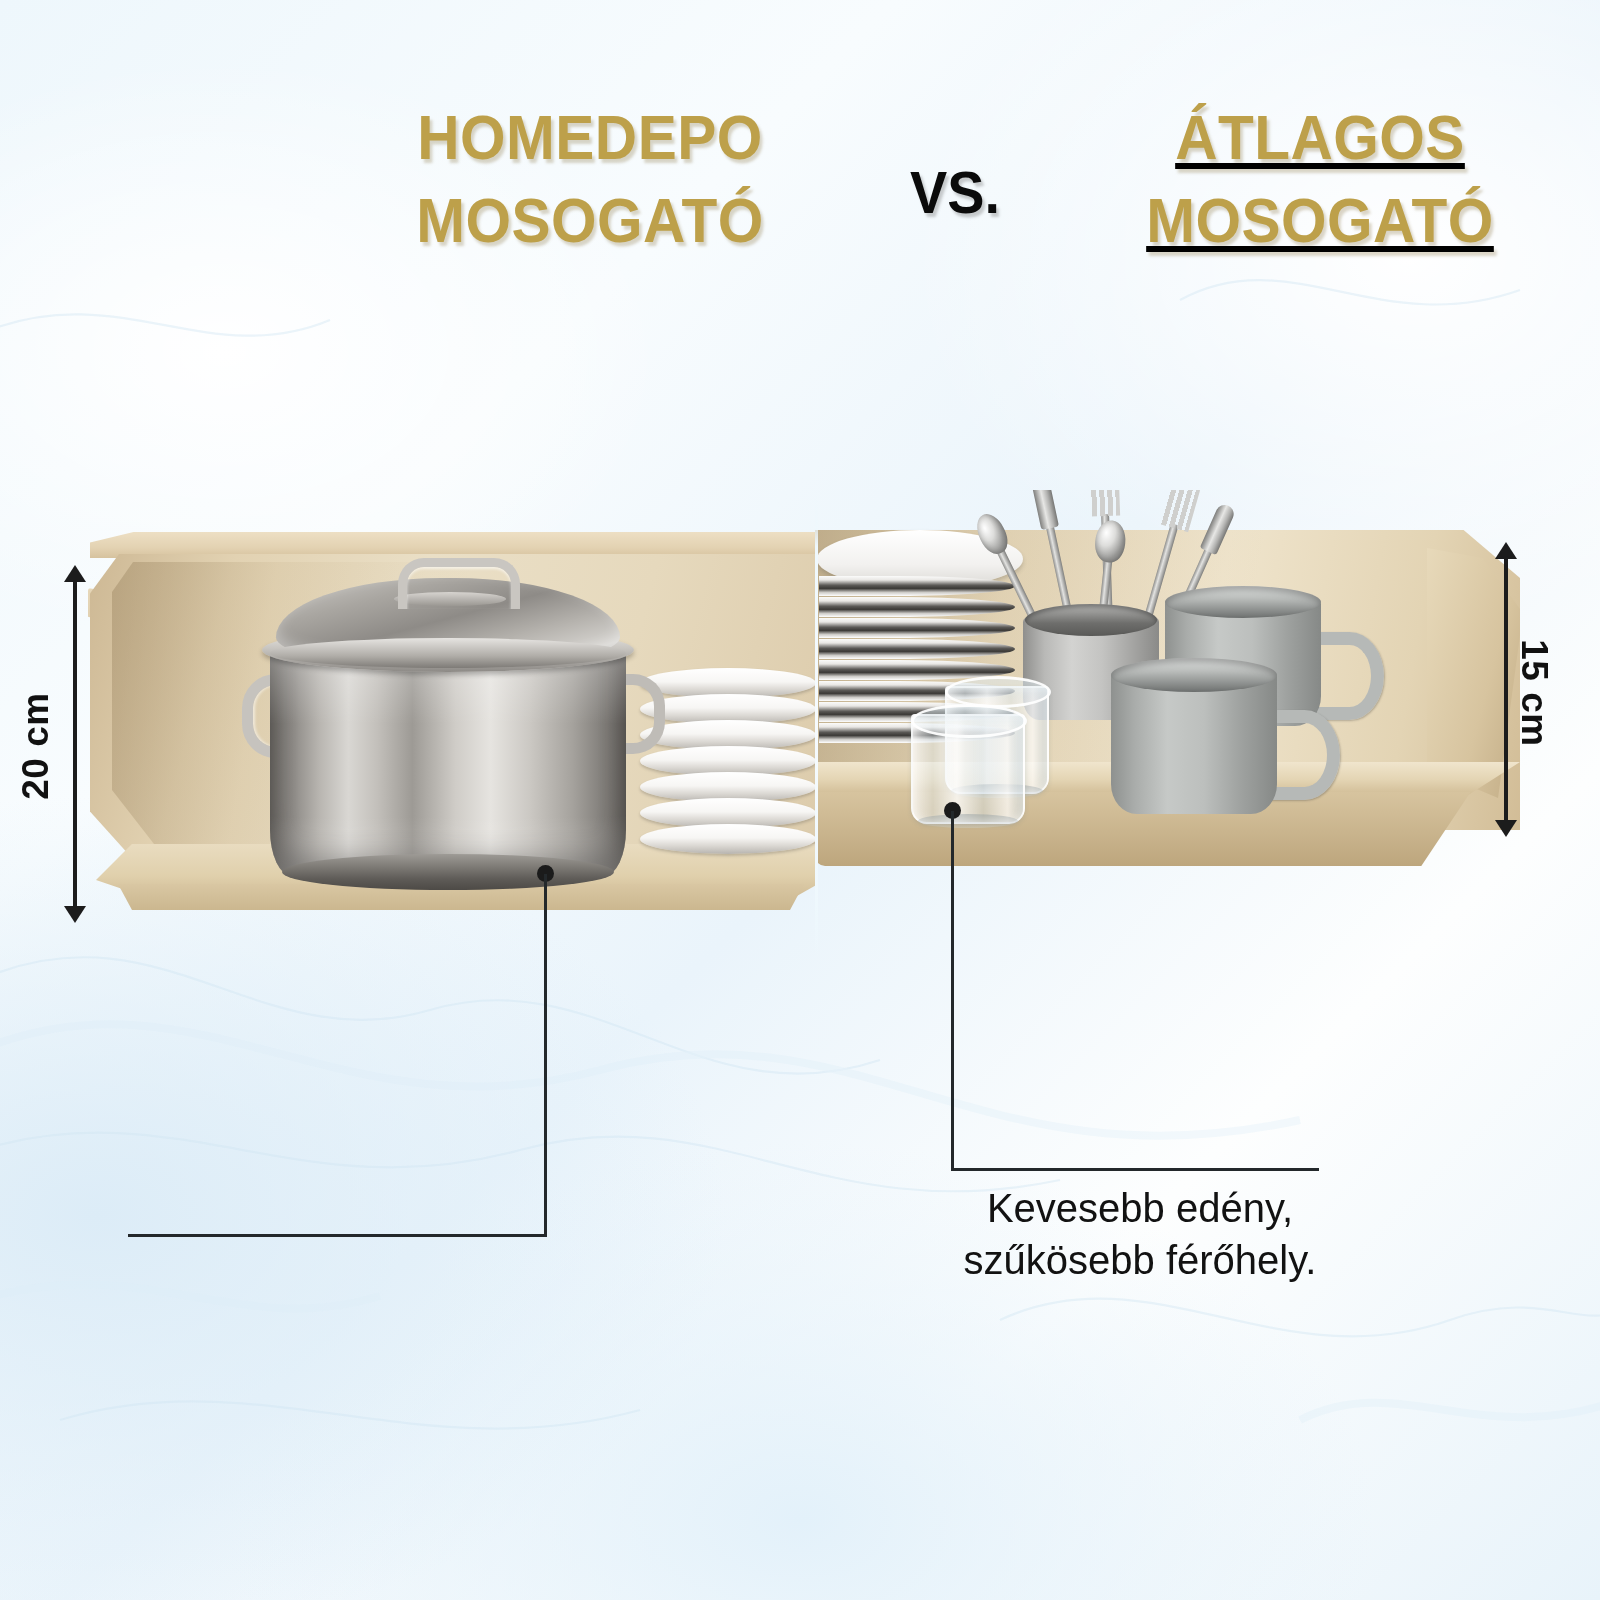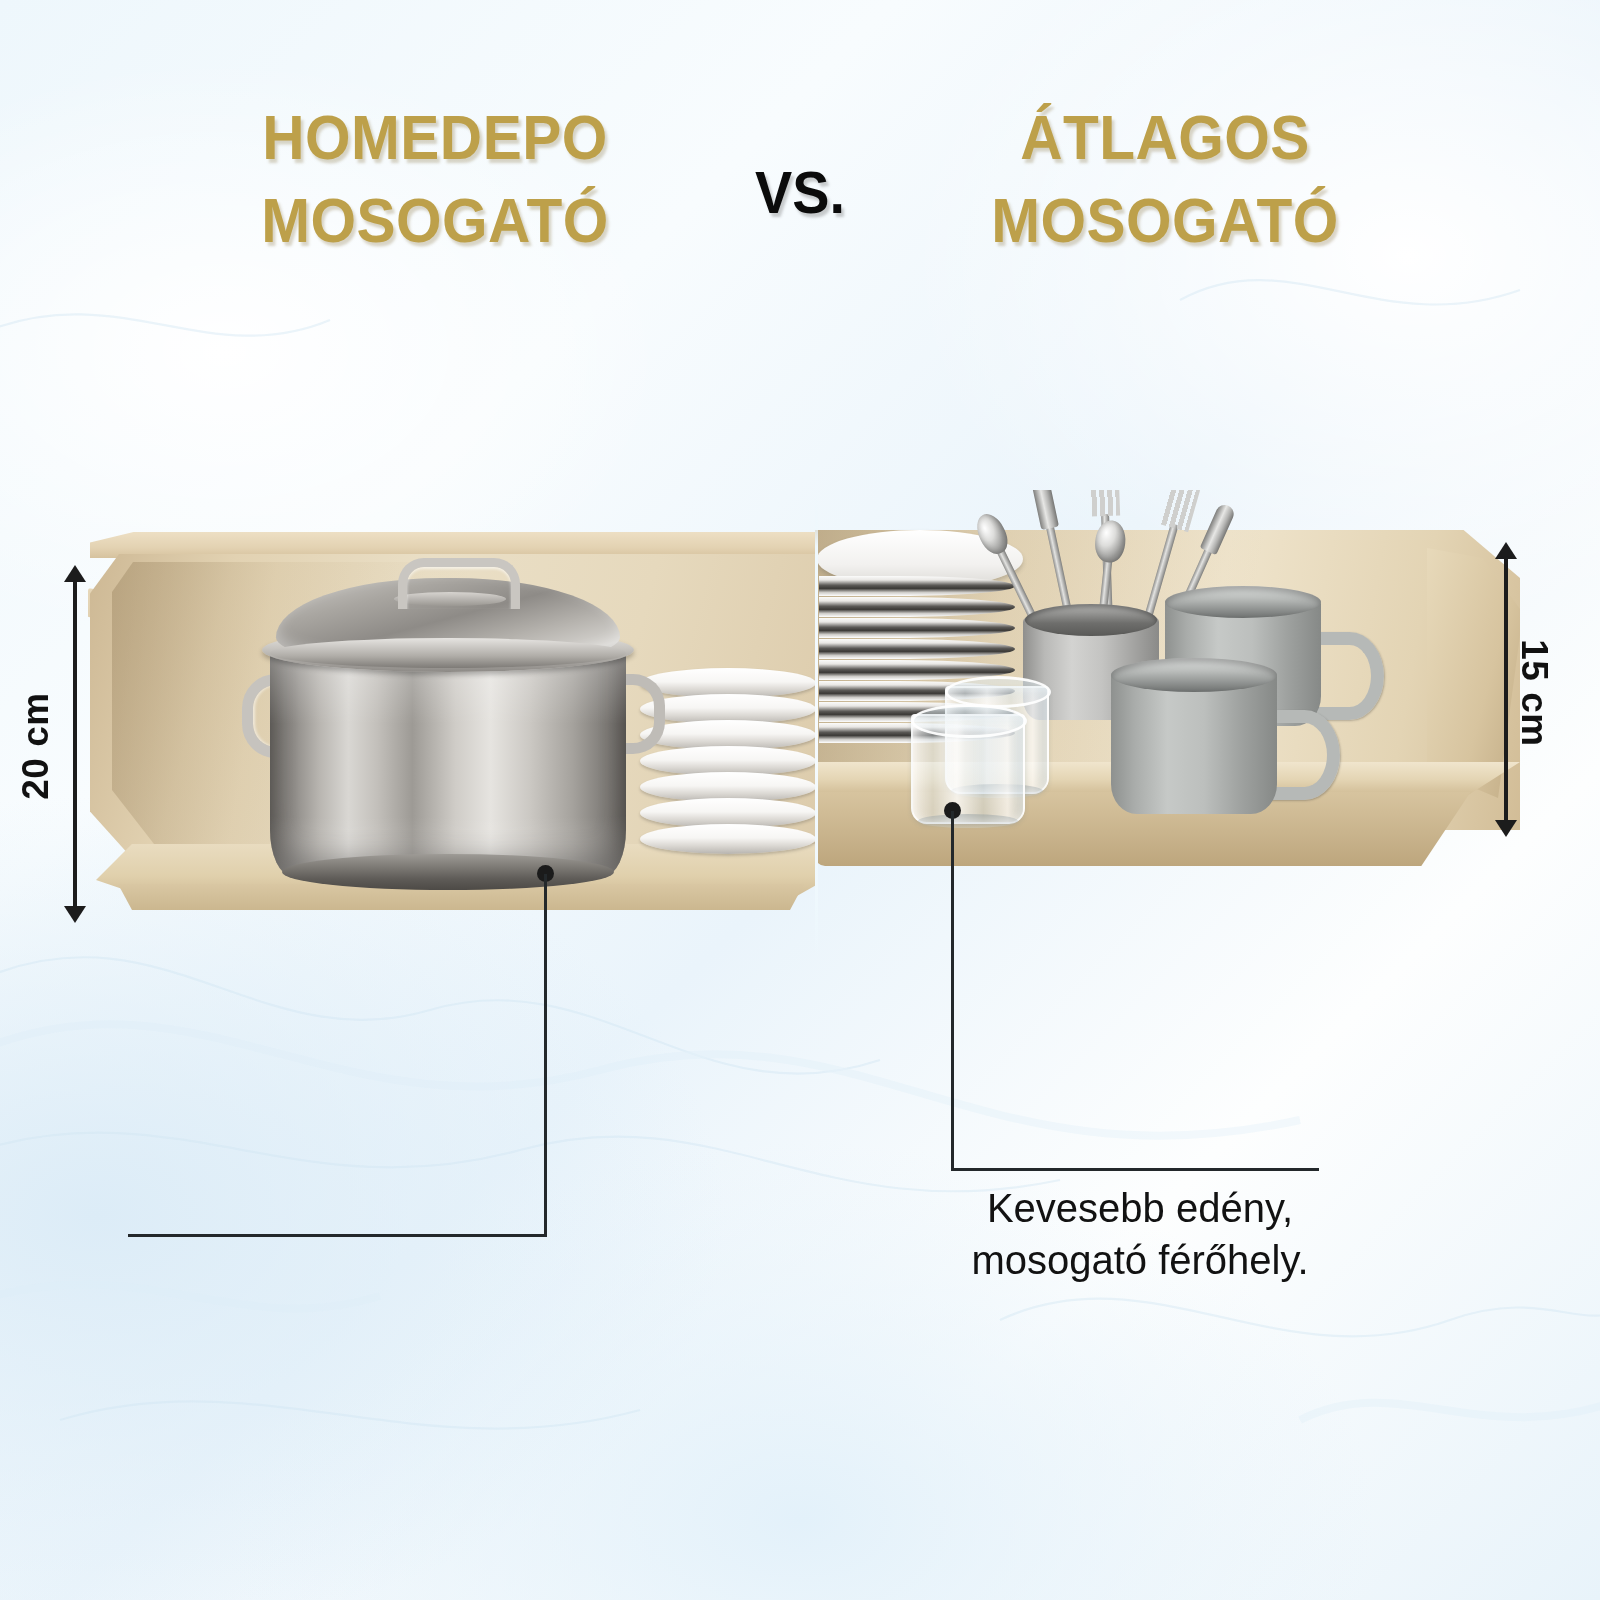--- a/index.html
+++ b/index.html
@@ -23,25 +23,25 @@
       radial-gradient(ellipse 640px 420px at 14% 22%, #ffffff 0%, rgba(255,255,255,0) 70%),
       radial-gradient(ellipse 700px 520px at 88% 16%, #ffffff 0%, rgba(255,255,255,0) 72%),
       radial-gradient(ellipse 820px 540px at 50% 95%, #e3f1fa 0%, rgba(227,241,250,0) 70%),
       radial-gradient(ellipse 900px 600px at 6% 76%, #dcecf7 0%, rgba(220,236,247,0) 70%),
       linear-gradient(135deg,#eef7fc 0%,#f8fcfe 28%,#eaf4fb 52%,#fdfefe 74%,#e8f3fa 100%);
   }
   .veins{position:absolute;inset:0;opacity:.55;}
   
   .headline{
     position:absolute;top:96px;left:0;width:1600px;height:190px;
-    display:flex;align-items:flex-start;justify-content:center;
+    display:flex;align-items:flex-start;justify-content:flex-end;
   }
   .head-col{width:560px;text-align:center;}
   .head-col.left{margin-right:0px;}
-  .head-col.right{margin-left:0px;}
+  .head-col.right{margin-left:0px;text-decoration:underline;}
   .head-line{
     font-weight:bold;
     font-size:63px;
     line-height:1.32;
     letter-spacing:.5px;
     color:#bda04a;
     text-shadow:3px 4px 3px rgba(140,120,70,.30);
     font-stretch:condensed;
     transform:scaleX(.93);
   }
@@ -476,15 +476,15 @@
     <div class="dot" style="left:537px;top:865px;"></div>
     <div class="v" style="left:544px;top:874px;height:362px;"></div>
     <div class="h" style="left:128px;top:1234px;width:419px;"></div>
   </div>
 
   <div class="leader">
     <div class="dot" style="left:944px;top:802px;"></div>
     <div class="v" style="left:951px;top:811px;height:359px;"></div>
     <div class="h" style="left:951px;top:1168px;width:368px;"></div>
   </div>
-  <div class="caption right">Kevesebb edény, mosogató férőhely.</div>
+  <div class="caption right">Kevesebb edény, szűkösebb férőhely.</div>
 
 </div>
 
 </body></html>

